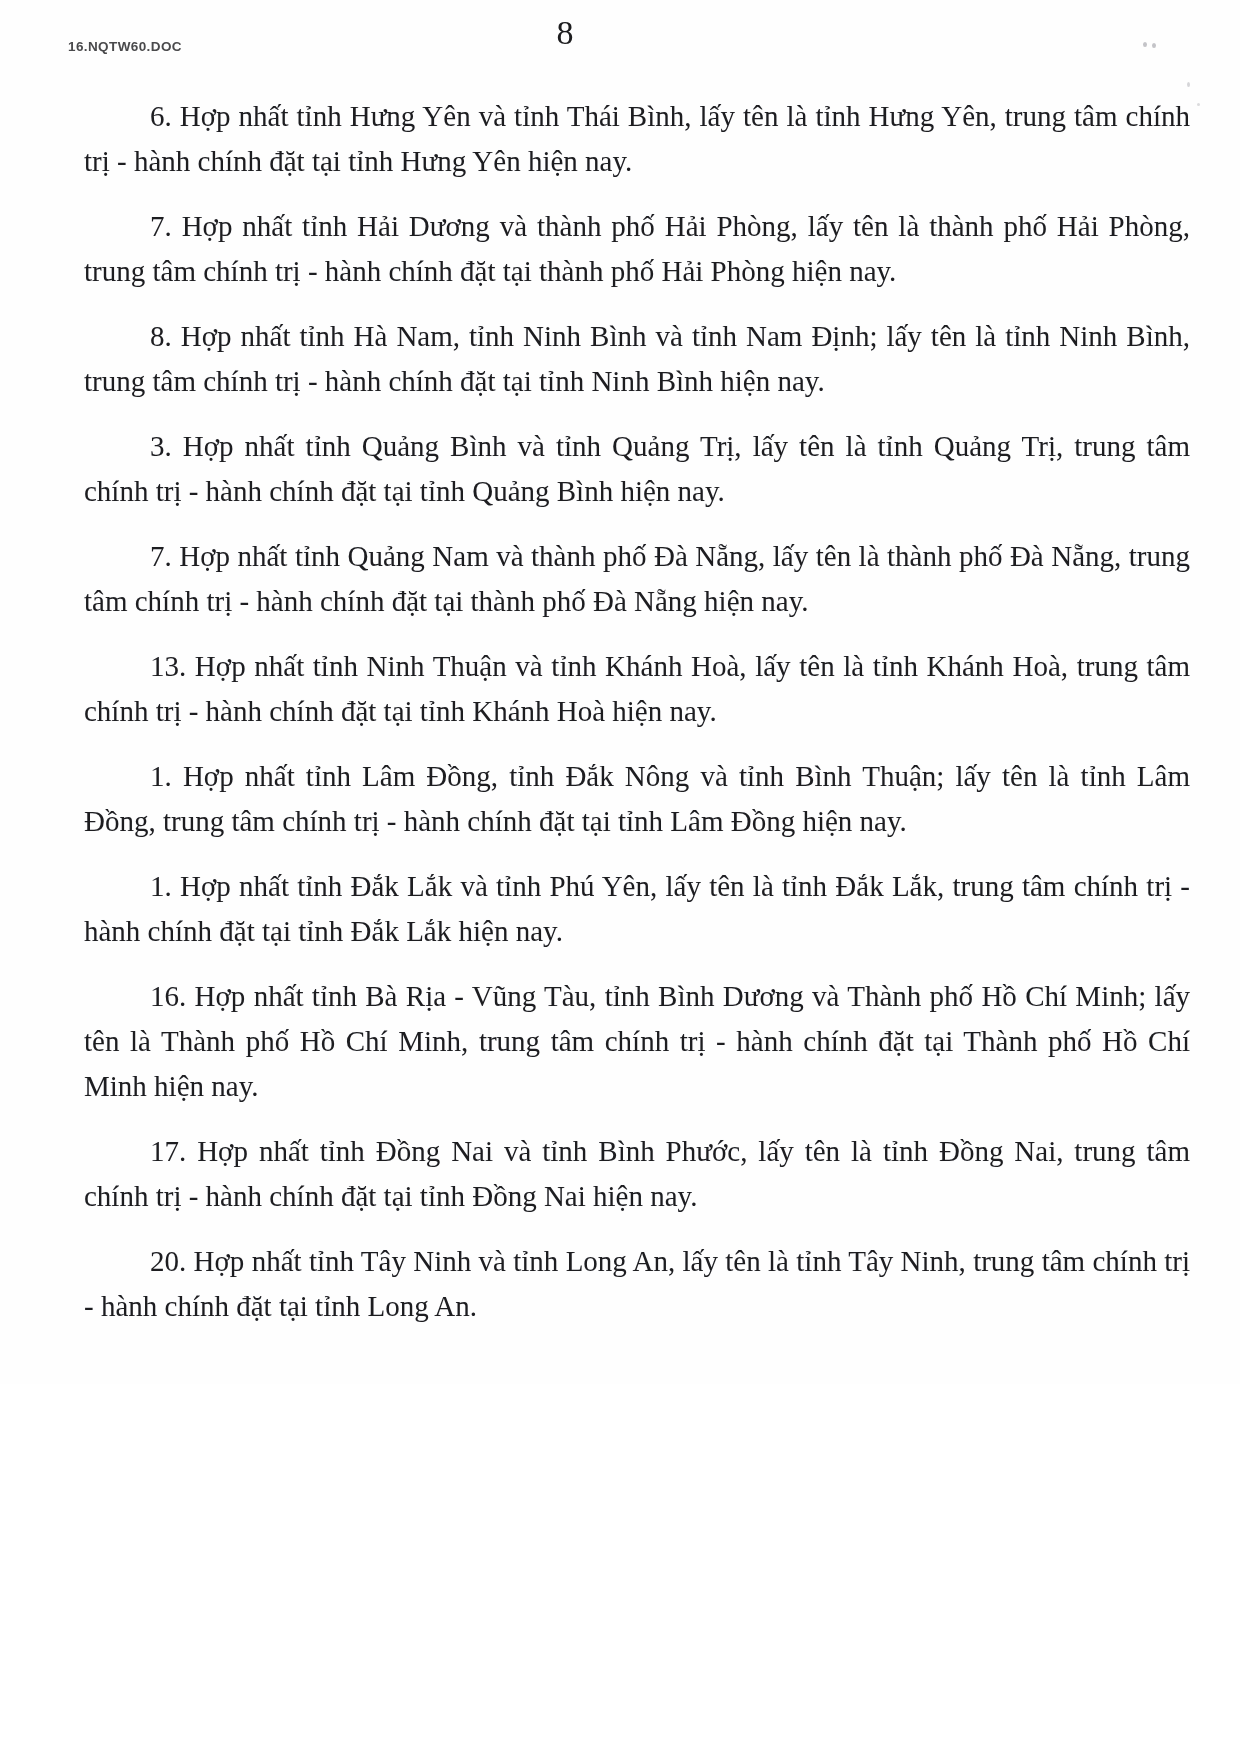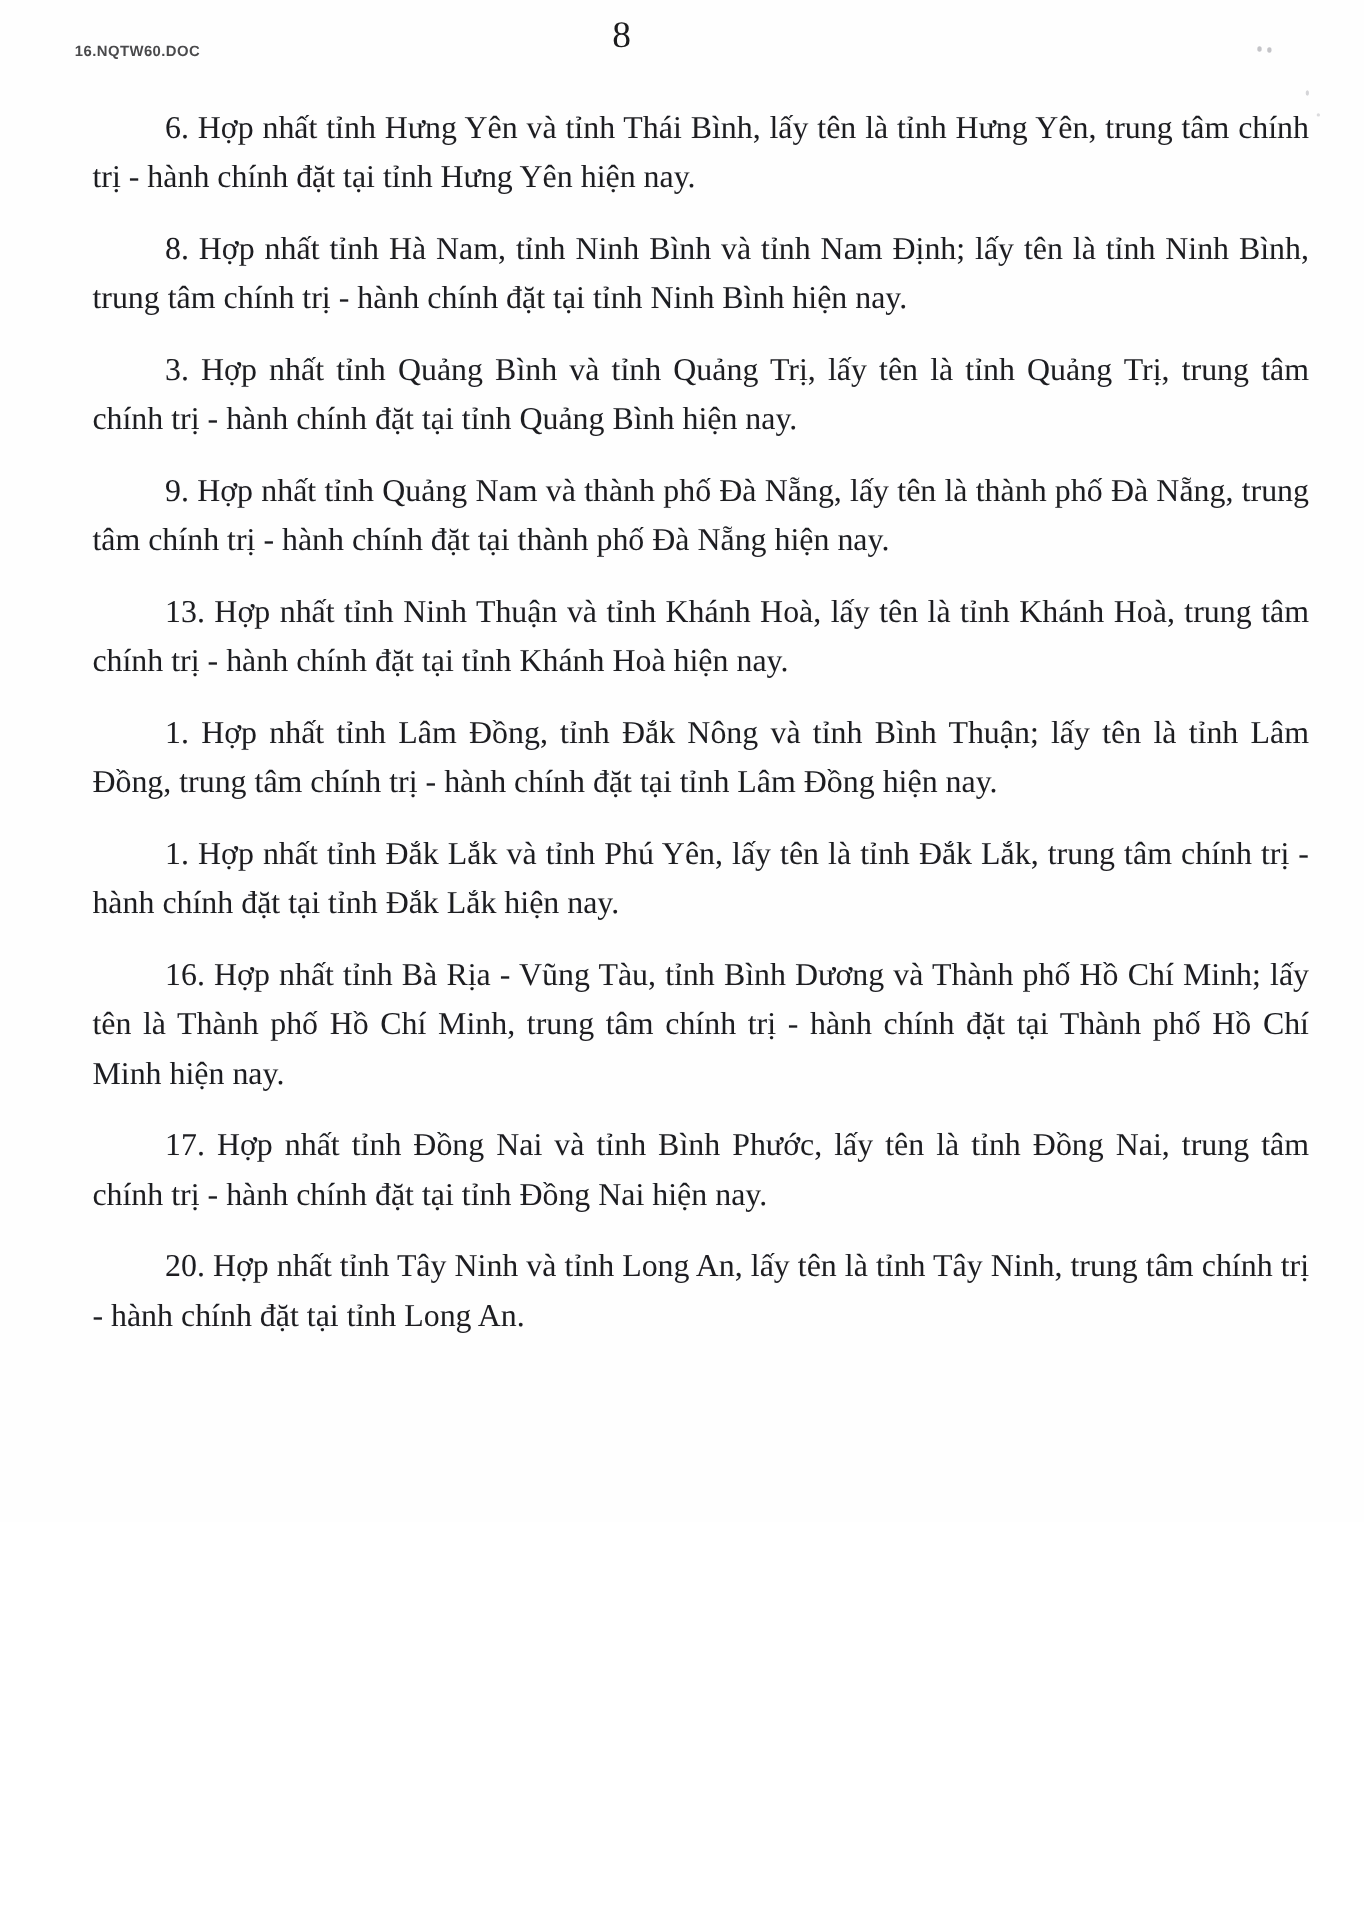--- a/index.html
+++ b/index.html
@@ -71,23 +71,24 @@
   <div class="page-number">8</div>
 
   <span class="speck s1"></span>
   <span class="speck s2"></span>
   <span class="speck s3"></span>
   <span class="speck s4"></span>
 
   <div class="content">
 
   <p class="para">6. Hợp nhất tỉnh Hưng Yên và tỉnh Thái Bình, lấy tên là tỉnh Hưng Yên, trung tâm chính trị - hành chính đặt tại tỉnh Hưng Yên hiện nay.</p>
+      <p class="para">7. Hợp nhất tỉnh Hải Dương và thành phố Hải Phòng, lấy tên là thành phố Hải Phòng, trung tâm chính trị - hành chính đặt tại thành phố Hải Phòng hiện nay.</p>
       <p class="para">8. Hợp nhất tỉnh Hà Nam, tỉnh Ninh Bình và tỉnh Nam Định; lấy tên là tỉnh Ninh Bình, trung tâm chính trị - hành chính đặt tại tỉnh Ninh Bình hiện nay.</p>
       <p class="para">3. Hợp nhất tỉnh Quảng Bình và tỉnh Quảng Trị, lấy tên là tỉnh Quảng Trị, trung tâm chính trị - hành chính đặt tại tỉnh Quảng Bình hiện nay.</p>
-      <p class="para">9. Hợp nhất tỉnh Quảng Nam và thành phố Đà Nẵng, lấy tên là thành phố Đà Nẵng, trung tâm chính trị - hành chính đặt tại thành phố Đà Nẵng hiện nay.</p>
+      <p class="para">7. Hợp nhất tỉnh Quảng Nam và thành phố Đà Nẵng, lấy tên là thành phố Đà Nẵng, trung tâm chính trị - hành chính đặt tại thành phố Đà Nẵng hiện nay.</p>
       <p class="para">13. Hợp nhất tỉnh Ninh Thuận và tỉnh Khánh Hoà, lấy tên là tỉnh Khánh Hoà, trung tâm chính trị - hành chính đặt tại tỉnh Khánh Hoà hiện nay.</p>
       <p class="para">1. Hợp nhất tỉnh Lâm Đồng, tỉnh Đắk Nông và tỉnh Bình Thuận; lấy tên là tỉnh Lâm Đồng, trung tâm chính trị - hành chính đặt tại tỉnh Lâm Đồng hiện nay.</p>
       <p class="para">1. Hợp nhất tỉnh Đắk Lắk và tỉnh Phú Yên, lấy tên là tỉnh Đắk Lắk, trung tâm chính trị - hành chính đặt tại tỉnh Đắk Lắk hiện nay.</p>
       <p class="para">16. Hợp nhất tỉnh Bà Rịa - Vũng Tàu, tỉnh Bình Dương và Thành phố Hồ Chí Minh; lấy tên là Thành phố Hồ Chí Minh, trung tâm chính trị - hành chính đặt tại Thành phố Hồ Chí Minh hiện nay.</p>
       <p class="para">17. Hợp nhất tỉnh Đồng Nai và tỉnh Bình Phước, lấy tên là tỉnh Đồng Nai, trung tâm chính trị - hành chính đặt tại tỉnh Đồng Nai hiện nay.</p>
       <p class="para">20. Hợp nhất tỉnh Tây Ninh và tỉnh Long An, lấy tên là tỉnh Tây Ninh, trung tâm chính trị - hành chính đặt tại tỉnh Long An.</p>
     </div>
 
 </div>
 

